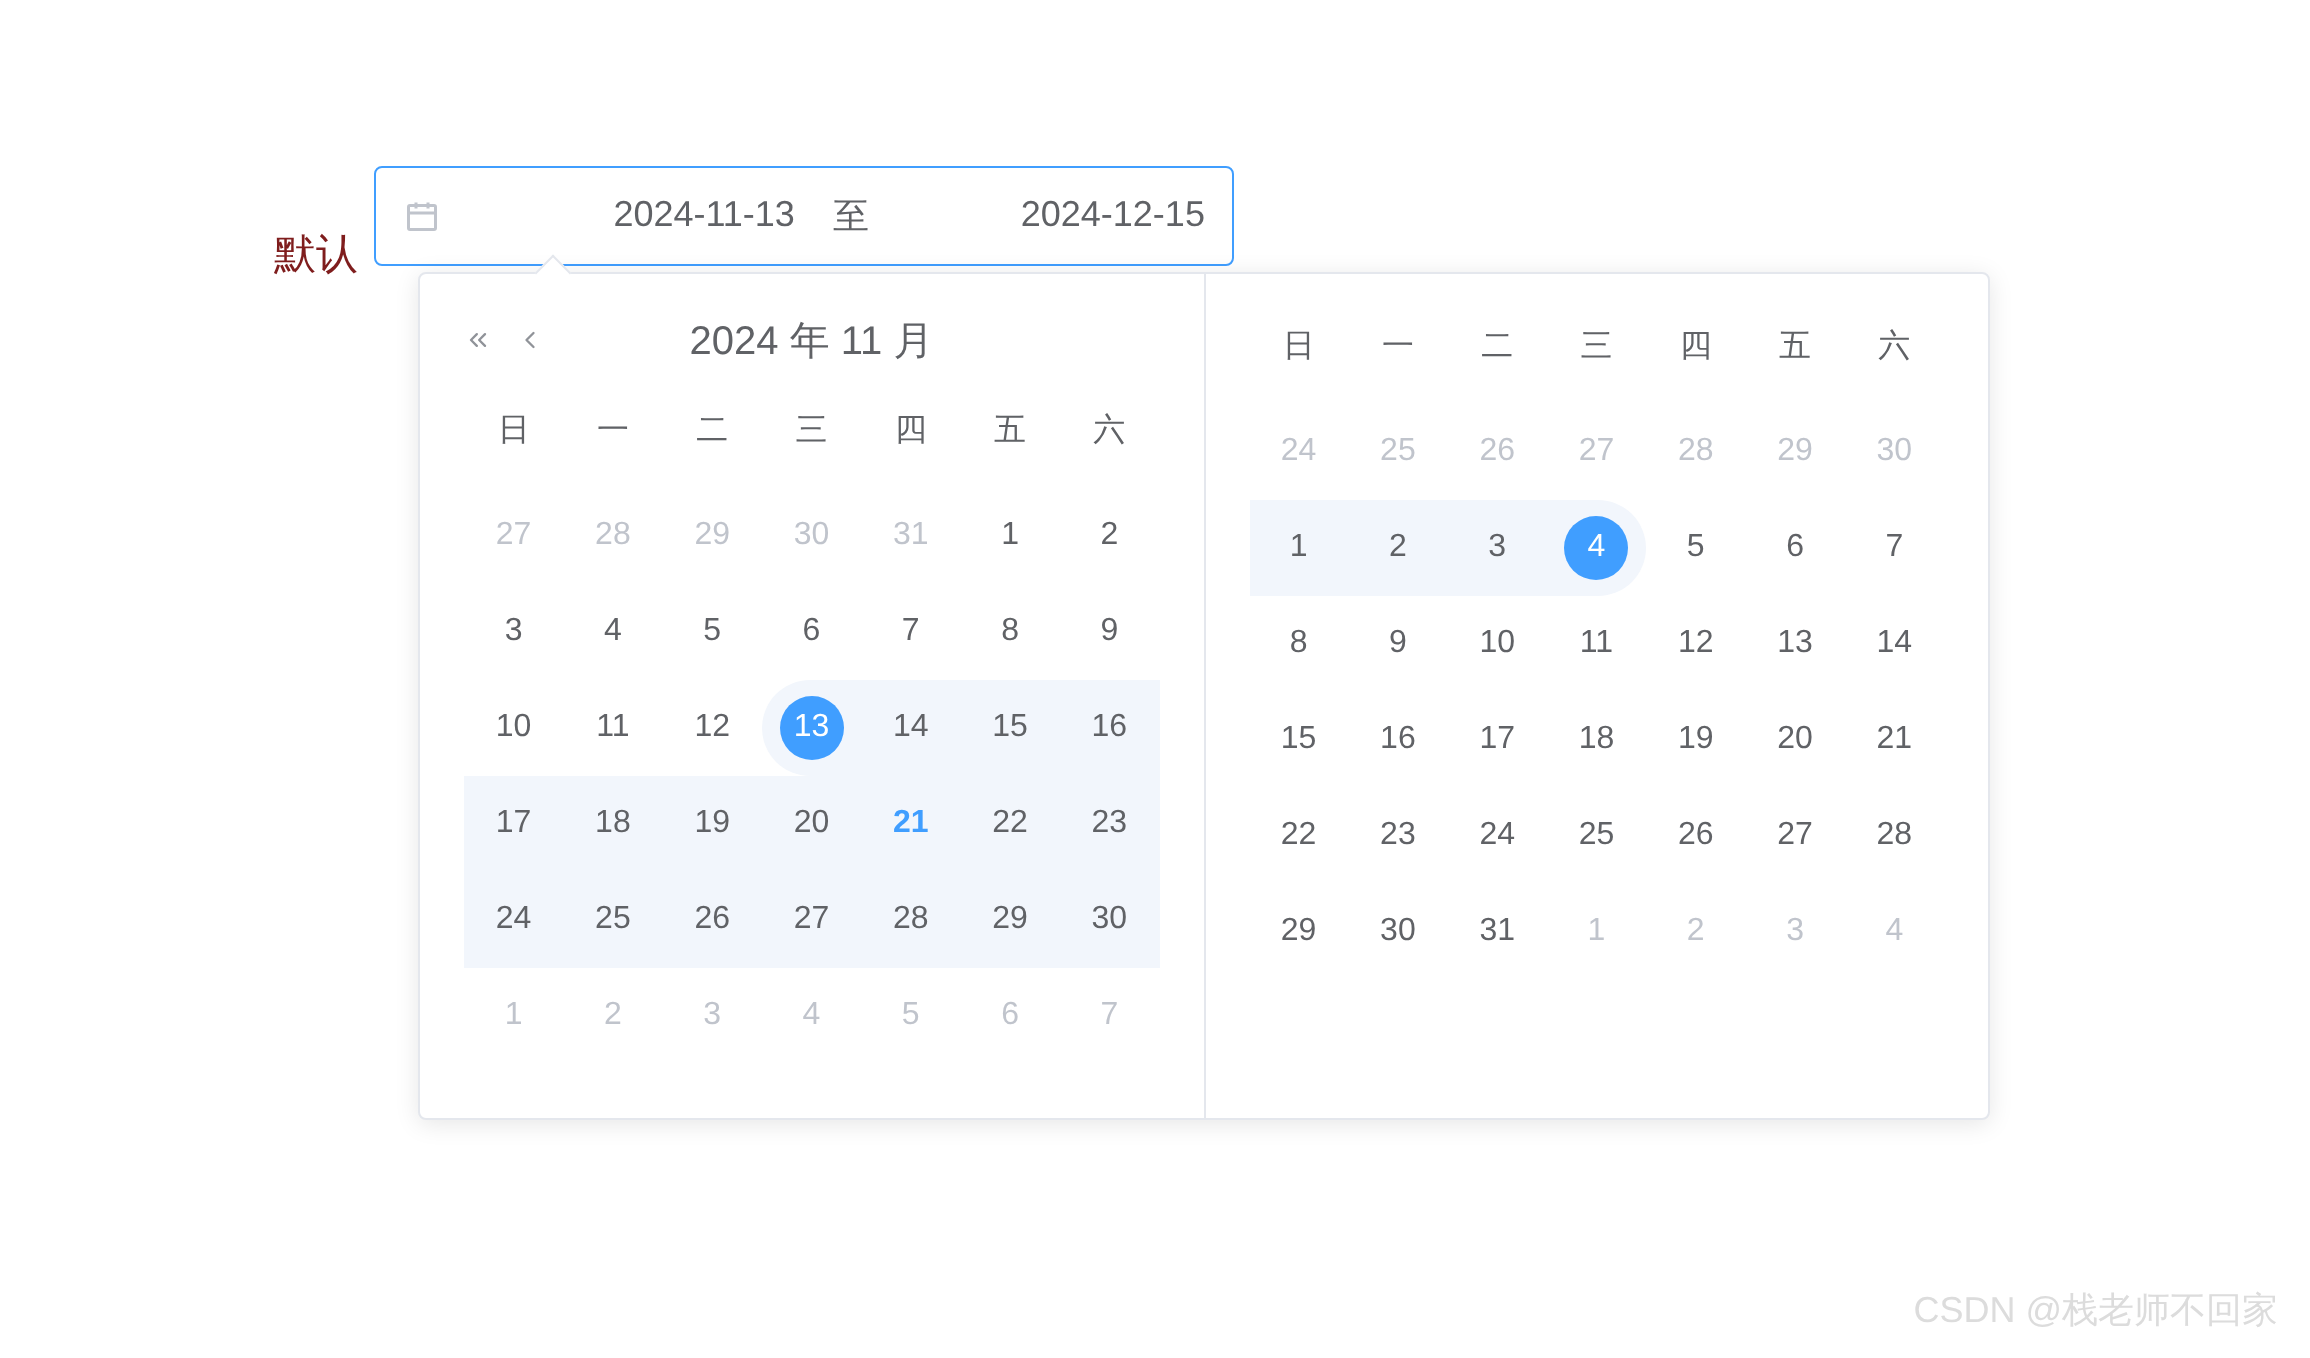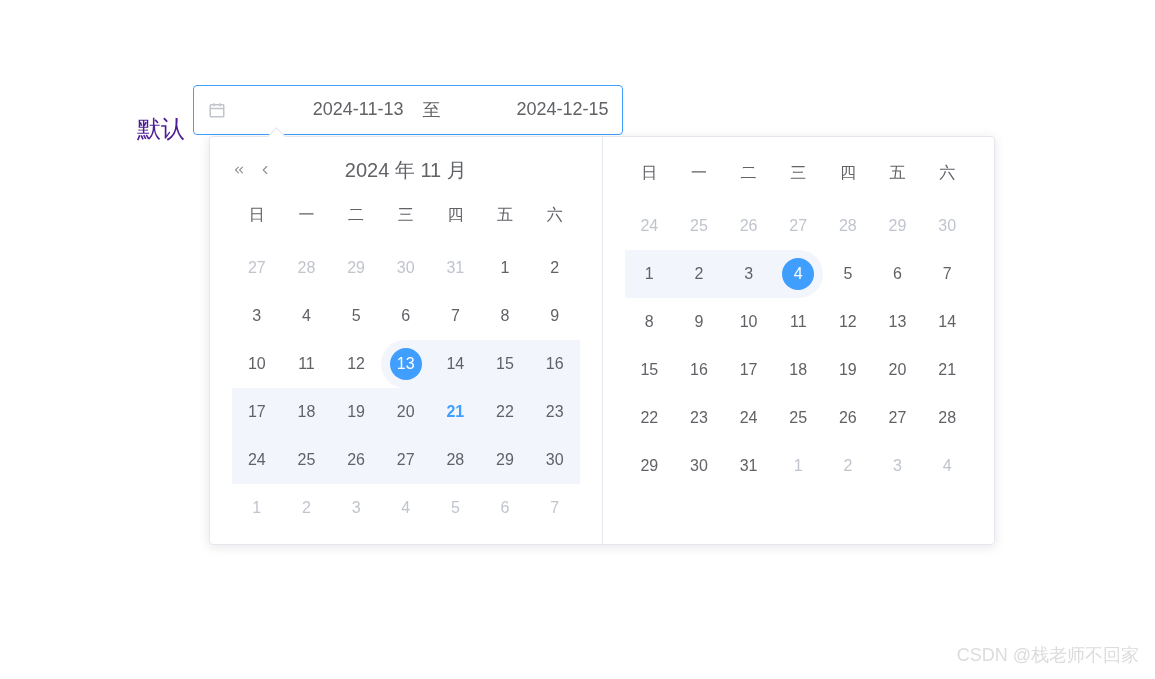--- a/index.html
+++ b/index.html
@@ -9,22 +9,22 @@
       width: 1155px;
       height: 679px;
       position: relative;
     }
     .page-wrap {
       padding: 74px 0 0 137px;
       position: relative;
     }
     .label {
       display: inline-block;
-      font-size: 24px;
-      color: #4c1d95;
+      font-size: 21px;
+      color: #7f1d1d;
       vertical-align: middle;
       margin-right: 4px;
       margin-top: 39px;
     }
     .date-input {
       display: inline-flex;
       align-items: center;
       height: 50px;
       border: 1px solid #409eff;
       border-radius: 4px;
@@ -68,21 +68,21 @@
       left: 60px;
       width: 12px;
       height: 12px;
       background: #fff;
       border-top: 1px solid #e4e7ed;
       border-left: 1px solid #e4e7ed;
       transform: rotate(45deg);
     }
     .panel {
       flex: 1;
-      padding: 18px 22px 12px;
+      padding: 18px 22px 27px;
     }
     .panel + .panel {
       border-left: 1px solid #e4e7ed;
     }
     .panel-header {
       display: flex;
       align-items: center;
       justify-content: center;
       position: relative;
       height: 30px;

